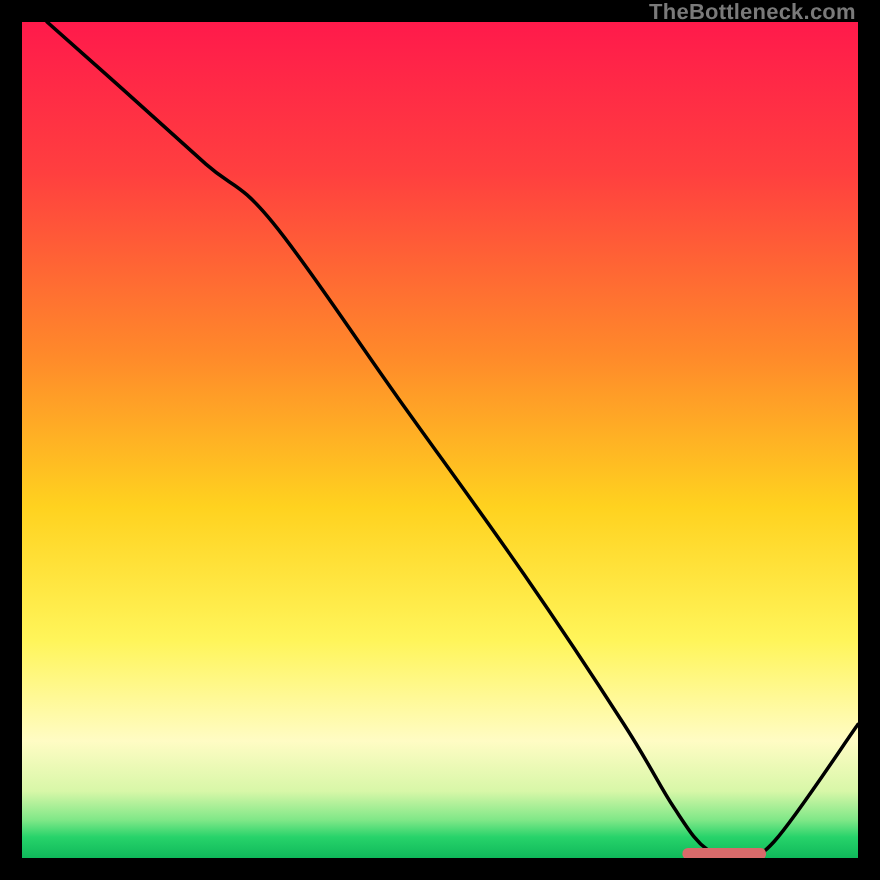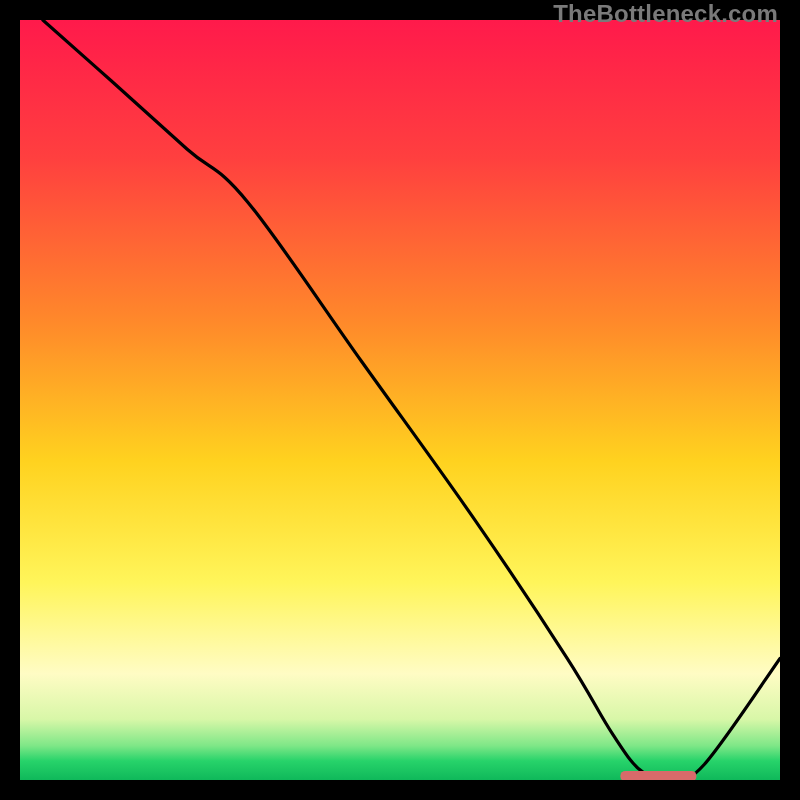--- a/index.html
+++ b/index.html
@@ -24,21 +24,21 @@
     left: 0;
     top: 0;
     width: 760px;
     height: 760px;
   }
   .watermark {
     position: absolute;
     top: 0px;
     right: 22px;
     color: #7a7a7a;
-    font-size: 24px;
+    font-size: 20px;
     font-weight: 600;
     letter-spacing: 0.2px;
     user-select: none;
   }
 </style>
 </head>
 <body>
 
 <div class="frame">
   <svg class="plot" viewBox="0 0 760 760" preserveAspectRatio="none">

